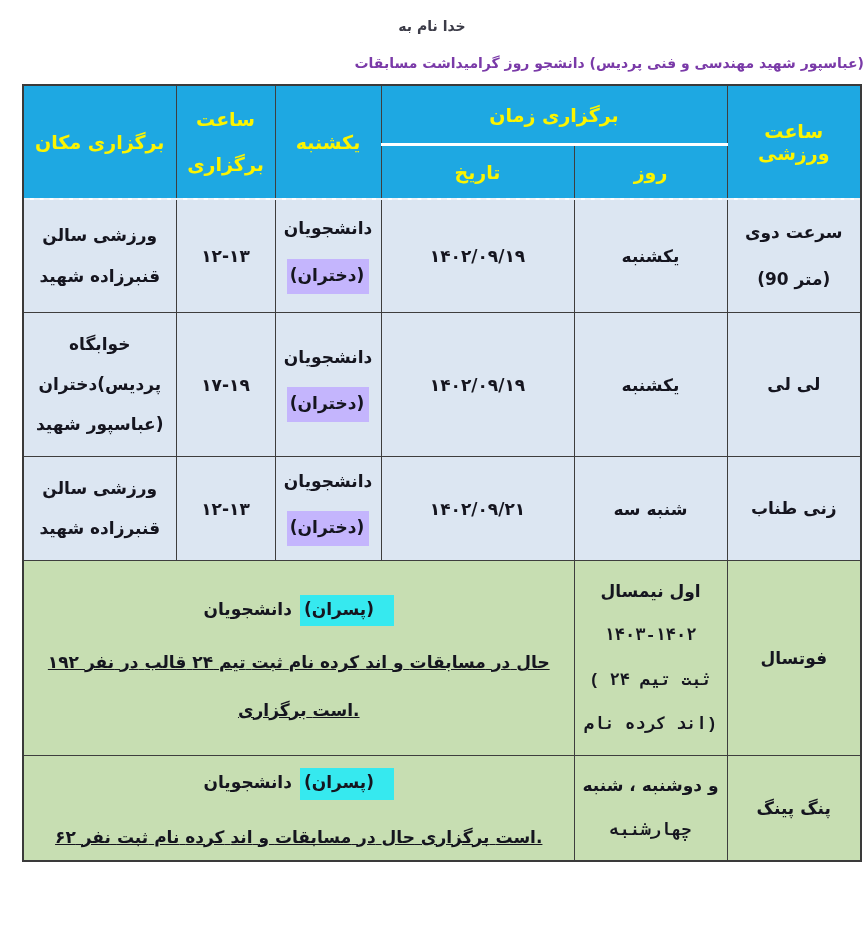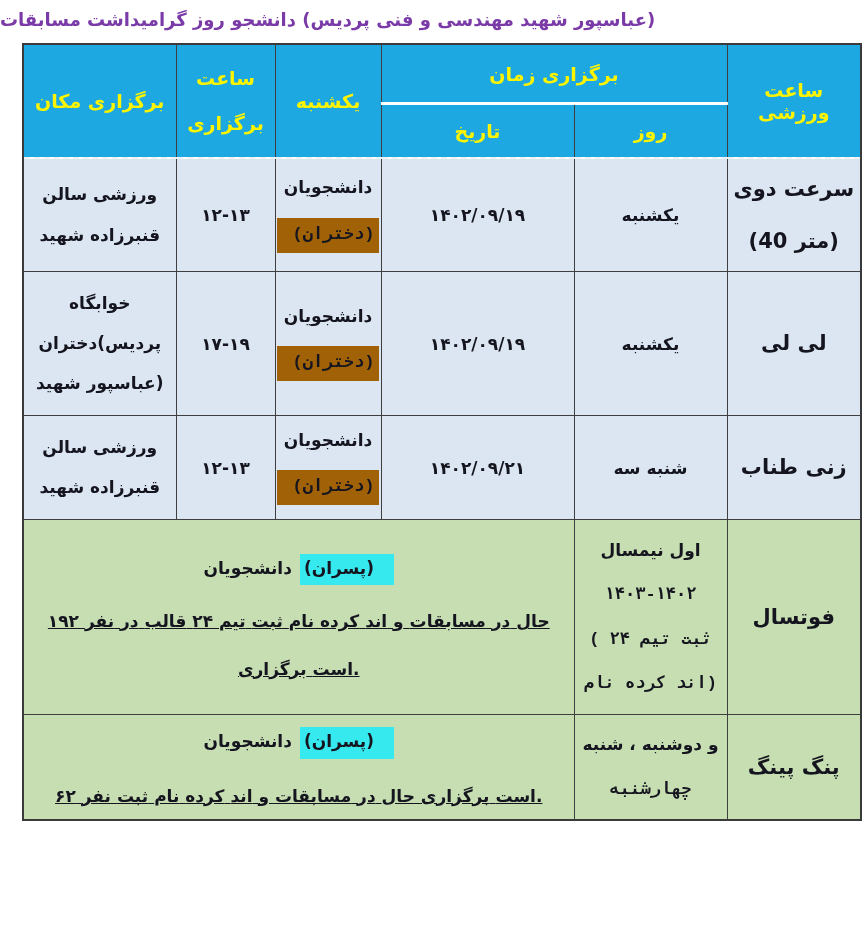--- a/index.html
+++ b/index.html
@@ -8,22 +8,22 @@
     font-family:"DejaVu Sans",sans-serif;
     color:#15151f;
   }
   .page{position:relative;width:864px;height:939px;overflow:hidden;background:#fff;}
 
   .bismillah{
     padding-top:18px;text-align:center;
     font-size:14px;font-weight:600;color:#3c3c48;
   }
   .title{
-    margin-top:9px;text-align:left;
-    font-size:18px;font-weight:700;color:#7a3aa8;
+    margin-top:21px;text-align:right;
+    font-size:14px;font-weight:700;color:#7a3aa8;
   }
 
   table.sched{
     margin:13px 4px 0 22px;width:838px;
     border-collapse:collapse;table-layout:fixed;
     border:2px solid #3a3a3a;
   }
   th,td{
     border:1.5px solid #3e3e3e;
     text-align:center;vertical-align:middle;
@@ -40,53 +40,53 @@
 
   tbody td{font-size:17px;}
   tr.blue td{background:#dce6f2;}
   tr.green td{background:#c7deb2;}
   tr.r1 td{height:112px;border-top:2.5px dashed #eef3f8;}
   tr.r2 td{height:143px;}
   tr.r3 td{height:103px;}
   tr.r4 td{height:194px;}
   tr.r5 td{height:104px;}
 
-  td.sport{font-size:21px;font-weight:800;}
+  td.sport{font-size:17px;font-weight:800;}
   .ln{line-height:1.25;white-space:nowrap;}
   .ln + .ln{margin-top:19px;}
   td.sport .ln + .ln{margin-top:25px;}
   th .ln + .ln{margin-top:21px;}
   td.schedule .ln + .ln{margin-top:23px;font-family:Liberation Mono, monospace;}
   td.merged .ln + .ln{margin-top:26px;text-decoration:underline;}
   tr.r5 td.merged .ln + .ln{margin-top:27px;}
 
   .hl-yellow{
-    background:#a16207;display:inline-block;
-    padding:6px 5px 8px 16px;
-    font-family:Liberation Mono, monospace;
+    background:#c4b5fd;display:inline-block;
+    padding:6px 5px 8px 3px;
   }
   .hl-cyan{
     background:#36e9ef;display:inline-block;
     padding:4px 20px 6px 4px;margin-left:8px;
   }
 
   .footer{
     margin-top:12px;padding-left:303px;
     font-size:15px;font-weight:700;color:#232836;
     white-space:nowrap;
   }
 
   
   .tok{unicode-bidi:isolate;}
 </style>
 </head>
 <body>
 
 <div class="page">
 
+  <div class="bismillah"><span class="tok">به</span> <span class="tok">نام</span> <span class="tok">خدا</span></div>
   <div class="title"><span class="tok">مسابقات</span> <span class="tok">گرامیداشت</span> <span class="tok">روز</span> <span class="tok">دانشجو</span> <span class="tok">(</span><span class="tok">پردیس</span> <span class="tok">فنی</span> <span class="tok">و</span> <span class="tok">مهندسی</span> <span class="tok">شهید</span> <span class="tok">عباسپور</span><span class="tok">)</span></div>
 
   <table class="sched">
     <colgroup>
       <col style="width:153px">
         <col style="width:99px">
         <col style="width:106px">
       <col style="width:193px">
         <col style="width:153px">
         <col style="width:134px">
@@ -116,21 +116,21 @@
         </td>
         <td><span class="tok">۱۲-۱۳</span></td>
         <td>
           <div class="ln"><span class="tok">دانشجویان</span></div>
           <div class="ln"><span class="hl-yellow"><span class="tok">(</span><span class="tok">دختران</span><span class="tok">)</span></span></div>
         </td>
         <td><span class="tok">۱۴۰۲/۰۹/۱۹</span></td>
         <td><span class="tok">یکشنبه</span></td>
         <td class="sport">
           <div class="ln"><span class="tok">دوی</span> <span class="tok">سرعت</span></div>
-          <div class="ln"><span class="tok">(</span><span class="tok">40</span> <span class="tok">متر</span><span class="tok">)</span></div>
+          <div class="ln"><span class="tok">(</span><span class="tok">90</span> <span class="tok">متر</span><span class="tok">)</span></div>
         </td>
       </tr>
 
       <tr class="blue r2">
         <td>
           <div class="ln"><span class="tok">خوابگاه</span></div>
           <div class="ln"><span class="tok">دختران</span><span class="tok">(</span><span class="tok">پردیس</span></div>
           <div class="ln"><span class="tok">شهید</span> <span class="tok">عباسپور</span><span class="tok">)</span></div>
         </td>
         <td><span class="tok">۱۷-۱۹</span></td>

